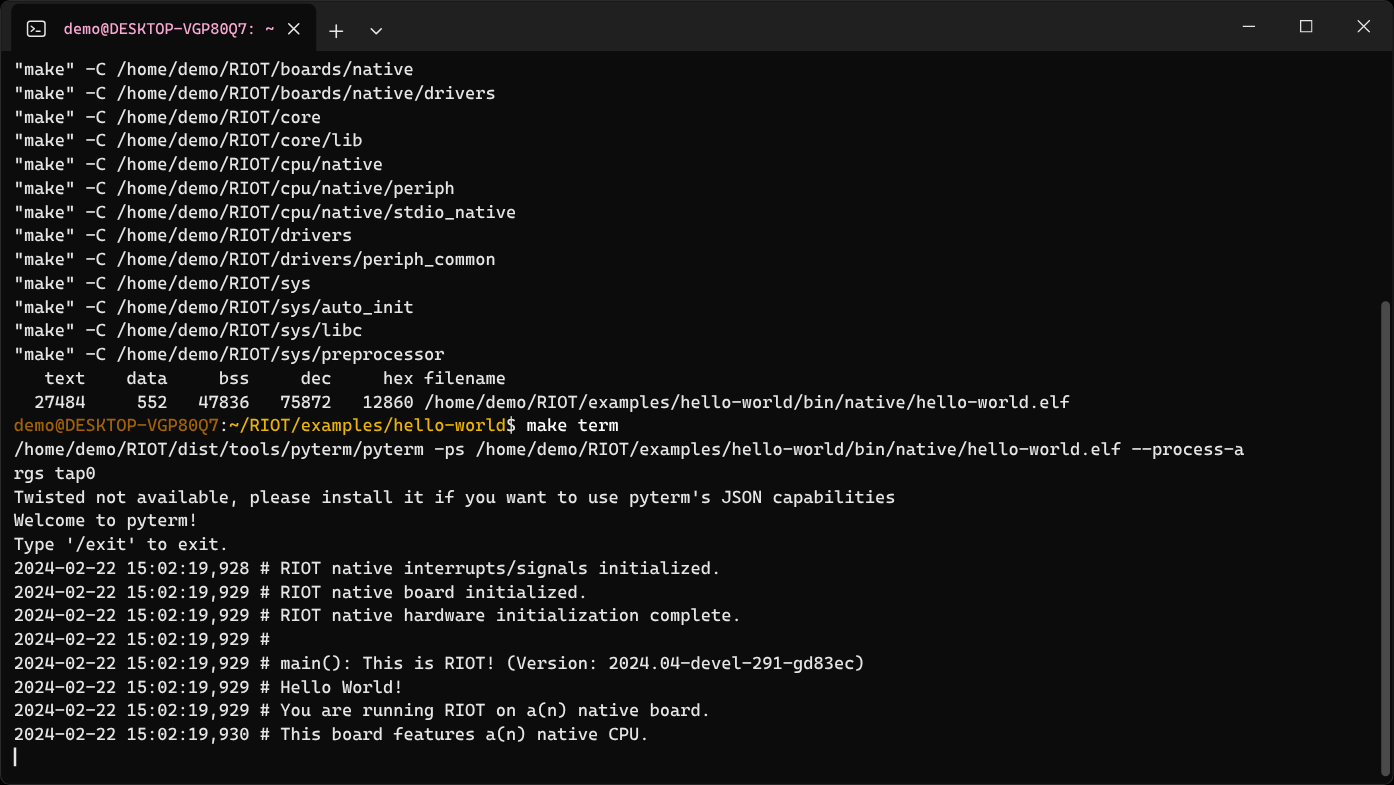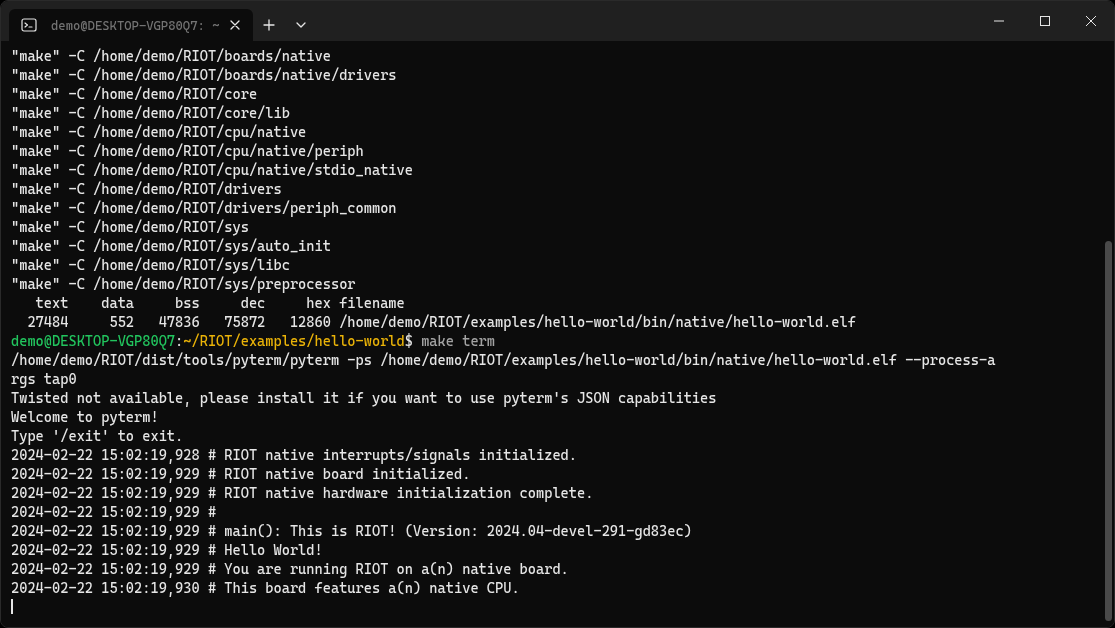--- a/index.html
+++ b/index.html
@@ -47,23 +47,22 @@
     justify-content: center;
   }
   .app-icon svg { width: 16px; height: 16px; }
   .tab {
     height: 32px;
     margin-top: 8px;
     background: #0c0c0c;
     border-top-left-radius: 6px;
     border-top-right-radius: 6px;
     display: flex;
-    align-items: center;
-    padding: 0 10px 0 8px;
-    color: #737373;
+    padding: 12px 10px 0 8px;
+    color: #f9a8d4;
     font-size: 12.5px;
     gap: 8px;
     max-width: 230px;
   }
   .tab .tab-title {
     white-space: nowrap;
     overflow: hidden;
     text-overflow: ellipsis;
     flex: 1;
   }
@@ -113,23 +112,23 @@
     position: absolute;
     inset: 0;
     padding: 6px 10px 6px 10px;
     font-size: 14px;
     line-height: 19px;
     white-space: pre;
     color: #e6e6e6;
     font-family: "Cascadia Mono", "Consolas", "Menlo", monospace;
   }
   .build-line { color: #e6e6e6; }
-  .prompt-user { color: #22c55e; }
+  .prompt-user { color: #a16207; }
   .prompt-path { color: #eab308; }
-  .prompt-cmd  { color: #a3a3a3; }
+  .prompt-cmd  { color: #ffffff; }
   .scrollbar {
     position: absolute;
     right: 2px;
     top: 200px;
     width: 7px;
     height: 380px;
     background: #4a4a4a;
     border-radius: 4px;
   }
   .cursor {

